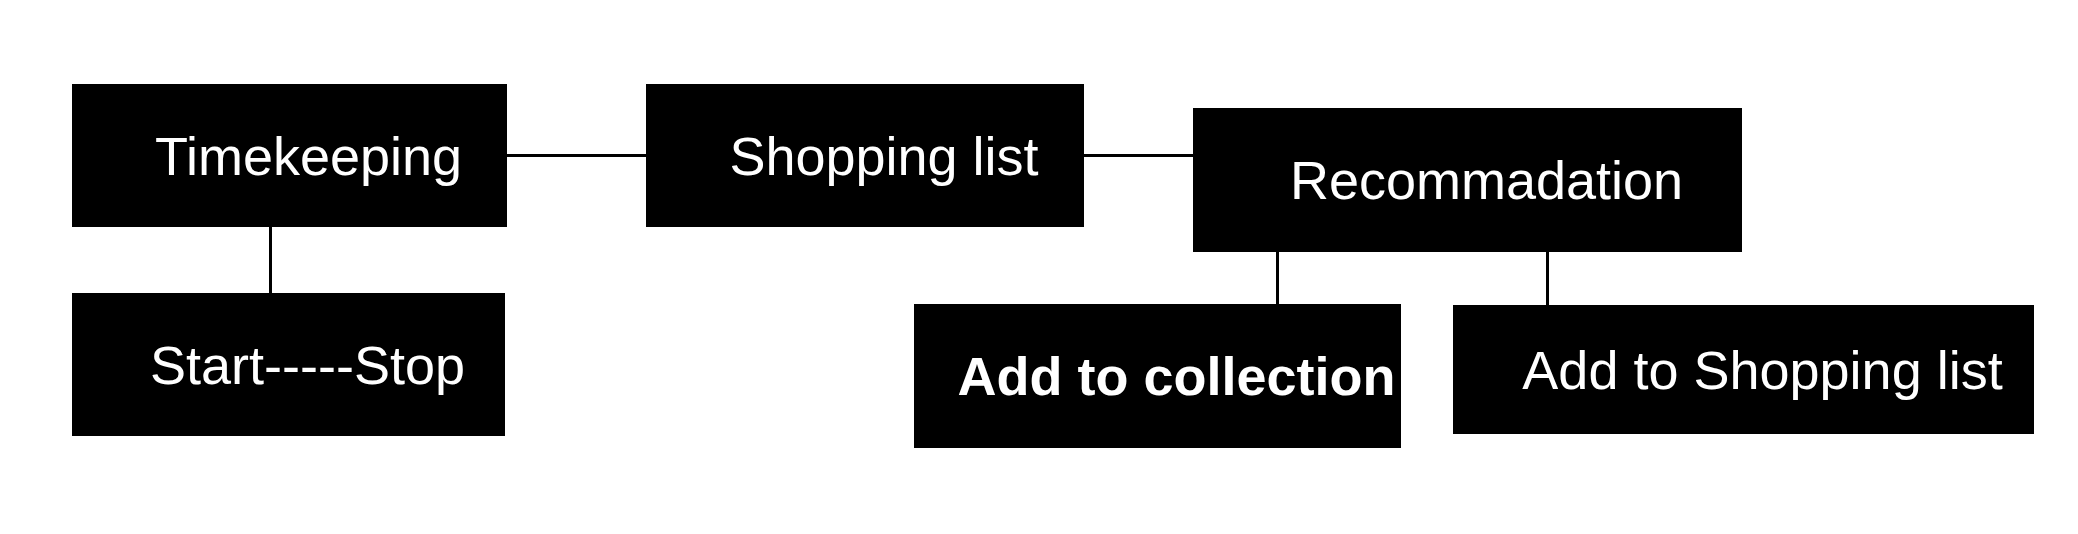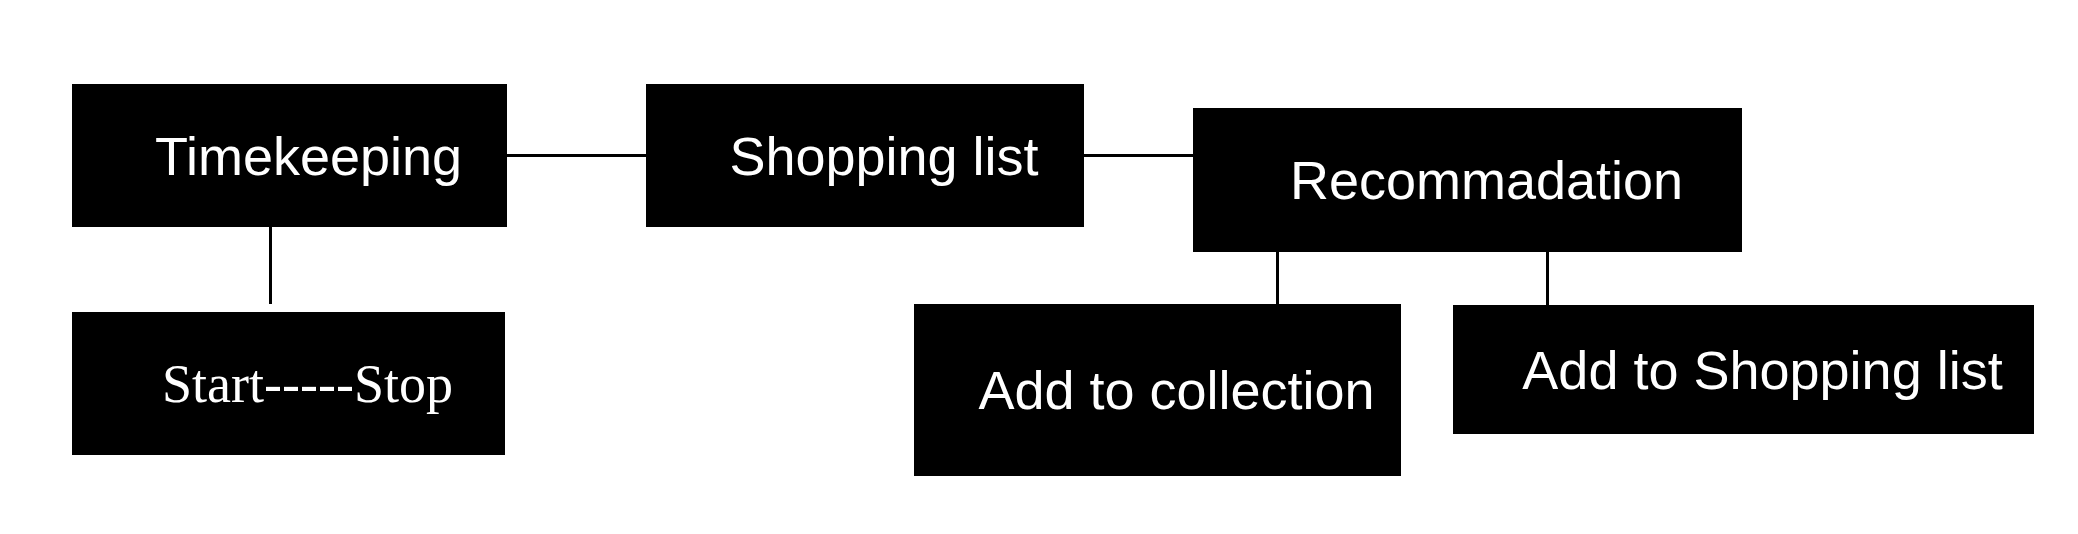--- a/index.html
+++ b/index.html
@@ -29,22 +29,22 @@
     padding-left: 38px;
   }
   .edge {
     position: absolute;
     background: #000000;
   }
   
   #n-timekeeping        { left:   72px; top:  84px; width: 397px; height: 143px; }
   #n-shopping-list      { left:  646px; top:  84px; width: 400px; height: 143px; }
   #n-recommadation      { left: 1193px; top:  84px; width: 511px; height: 144px; margin-top: 24px; }
-  #n-start-stop         { left:   72px; top: 312px; width: 395px; height: 143px; font-family: Liberation Serif, serif; }
-  #n-add-collection     { left:  914px; top: 304px; width: 449px; height: 172px; }
+  #n-start-stop         { left:   72px; top: 293px; width: 395px; height: 143px; }
+  #n-add-collection     { left:  914px; top: 304px; width: 449px; height: 144px; font-weight: bold; }
   #n-add-shopping-list  { left: 1453px; top: 305px; width: 543px; height: 129px; }
   
   #e-timekeeping-shopping   { left:  469px; top: 154px; width: 177px; height: 3px; }
   #e-shopping-recommadation { left: 1046px; top: 154px; width: 147px; height: 3px; }
   #e-timekeeping-startstop  { left:  269px; top: 227px; width: 3px;  height: 77px; }
   #e-recommadation-collection { left: 1276px; top: 228px; width: 3px; height: 77px; }
   #e-recommadation-shoplist   { left: 1546px; top: 228px; width: 3px; height: 78px; }
 </style>
 </head>
 <body>

